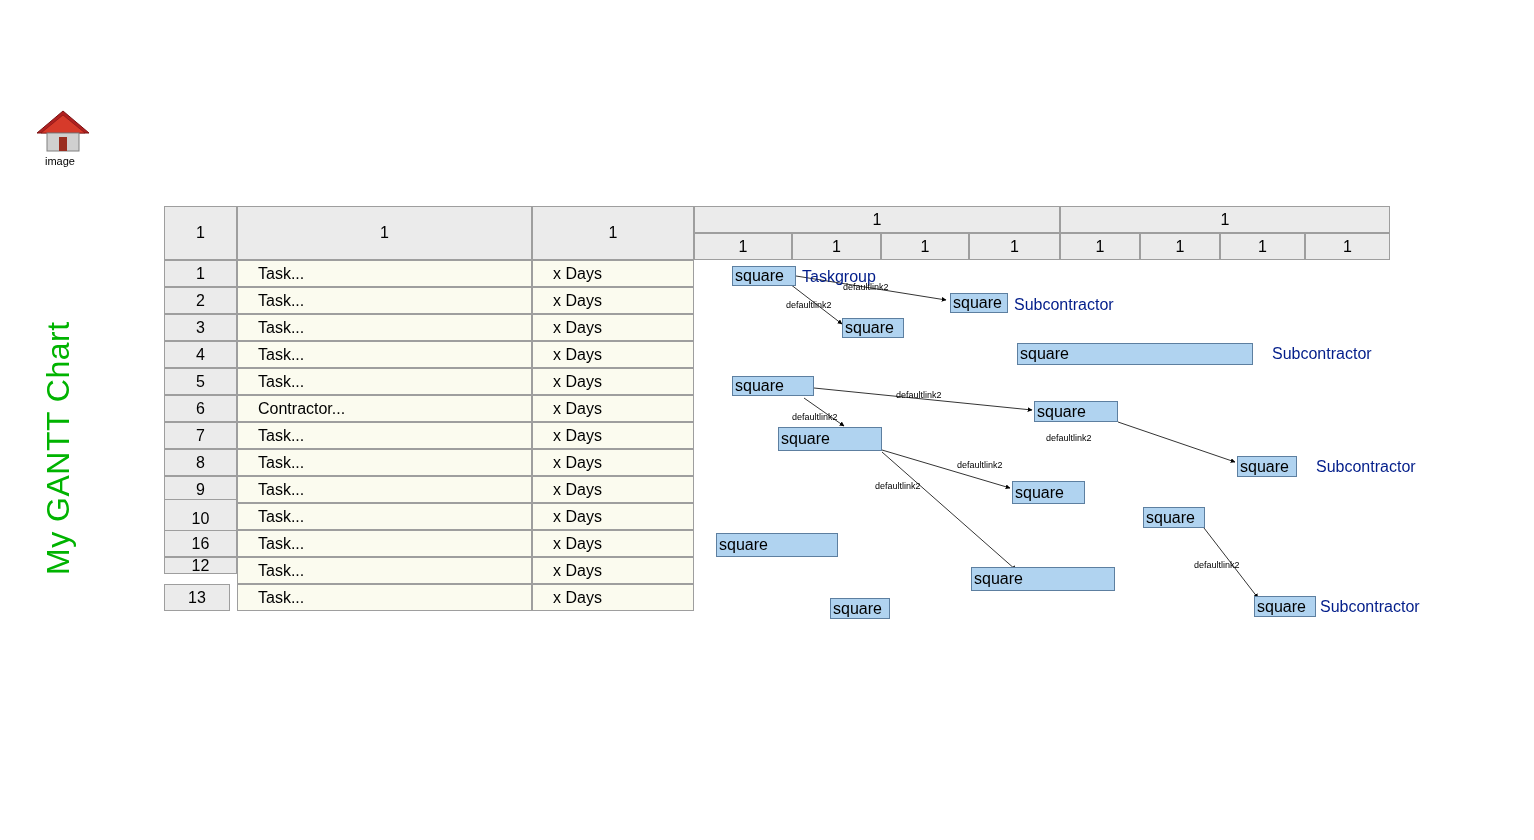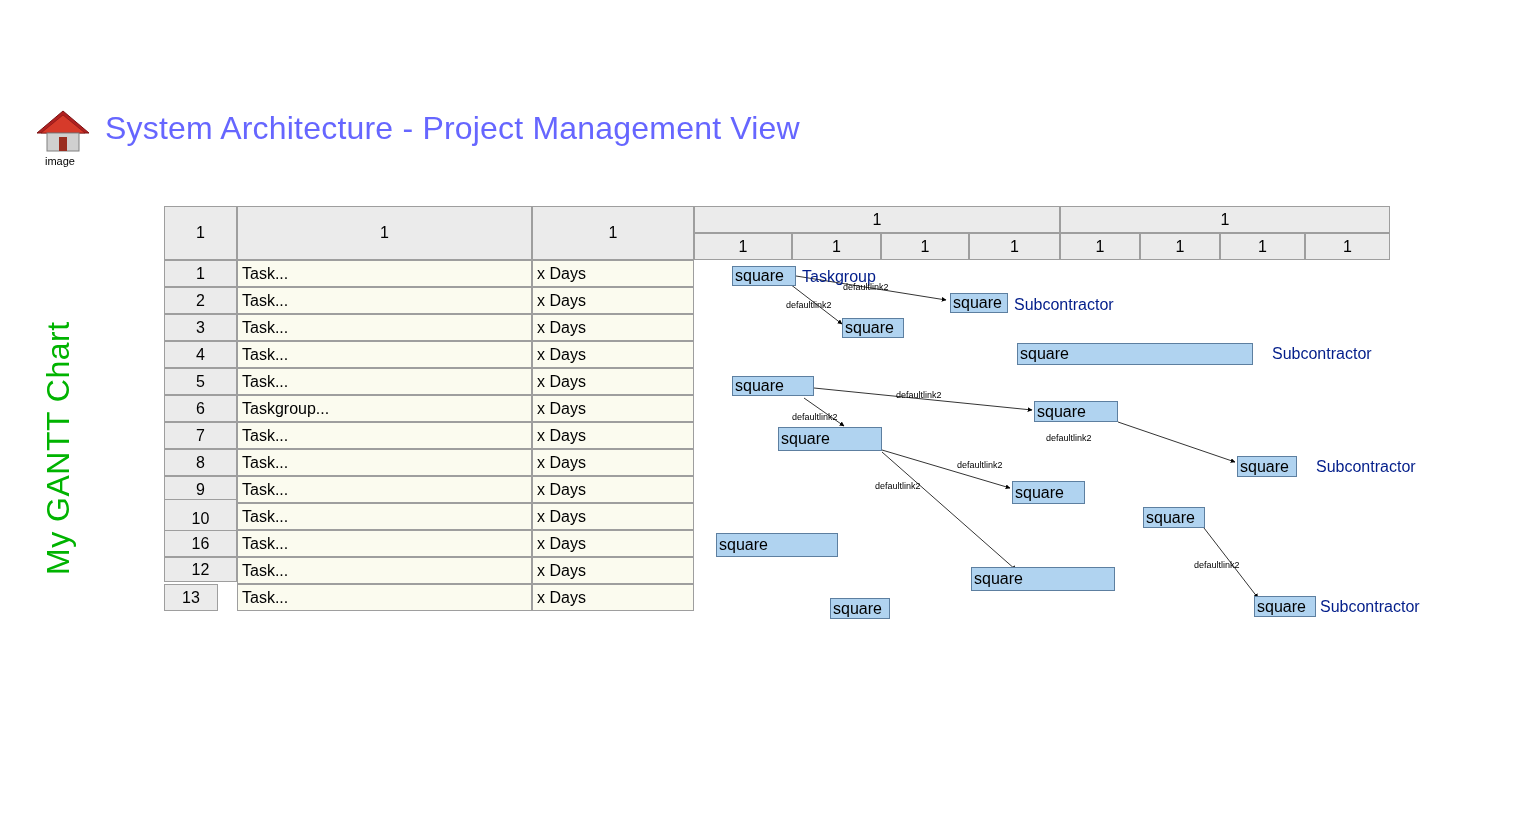--- a/index.html
+++ b/index.html
@@ -13,21 +13,21 @@
 
   
   .side-label { position: absolute; left: 40px; top: 575px; transform: rotate(-90deg); transform-origin: left top;
                 font-size: 32px; color: #00b300; font-weight: 400; letter-spacing: 0.5px; white-space: nowrap; }
 
   
   .grid { position: absolute; left: 164px; top: 206px; }
   .cell { position: absolute; border: 1px solid #9e9e9e; font-size: 16px; line-height: 1; display: flex; align-items: center; }
   .hdr  { background: #ebebeb; justify-content: center; }
   .rowhdr { background: #ebebeb; justify-content: center; }
-  .body { background: #fbfbef; padding-left: 4px; }
+  .body { background: #fbfbef; padding-left: 20px; }
 
   
   .gantt { position: absolute; left: 694px; top: 260px; width: 750px; height: 370px; }
   .bar   { position: absolute; background: #b0d3f0; border: 1px solid #5d7fa0; font-size: 16px; color: #000; padding-left: 2px; display: flex; align-items: center; }
   .barlabel { font-size: 16px; color: #021d8a; font-weight: 400; position: absolute; white-space: nowrap; }
   .linklbl  { font-size: 9px; color: #000; position: absolute; white-space: nowrap; }
   svg.links { position: absolute; left: 0; top: 0; width: 100%; height: 100%; overflow: visible; pointer-events: none; }
 </style>
 </head>
 <body>
@@ -35,21 +35,20 @@
 
 <div class="home-icon-wrap">
   <svg viewBox="0 0 60 50">
     <polygon points="30,4 56,26 4,26" fill="#b02020" stroke="#7a1212" stroke-width="1"></polygon>
     <polygon points="30,8 52,26 8,26" fill="#d63a2a" stroke="#7a1212" stroke-width="0.6"></polygon>
     <rect x="14" y="26" width="32" height="18" fill="#d0d0d0" stroke="#808080" stroke-width="1"></rect>
     <rect x="26" y="30" width="8" height="14" fill="#9a2d20"></rect>
   </svg>
 </div>
 <div class="home-caption">image</div>
-<div class="page-title">System Architecture - Project Management View</div>
 
 <div class="side-label">My GANTT Chart</div>
 
 <div class="grid" id="grid">
       <div class="cell hdr" style="left: 0px; top: 0px; width: 73px; height: 54px;">1</div>
       <div class="cell hdr" style="left: 73px; top: 0px; width: 295px; height: 54px;">1</div>
       <div class="cell hdr" style="left: 368px; top: 0px; width: 162px; height: 54px;">1</div>
       <div class="cell hdr" style="left: 530px; top: 0px; width: 366px; height: 27px;">1</div>
       <div class="cell hdr" style="left: 896px; top: 0px; width: 330px; height: 27px;">1</div>
       <div class="cell hdr" style="left: 530px; top: 27px; width: 98px; height: 27px;">1</div>
@@ -69,41 +68,41 @@
       <div class="cell rowhdr" style="left: 0px; top: 108px; width: 73px; height: 27px;">3</div>
       <div class="cell body" style="left: 73px; top: 108px; width: 295px; height: 27px;">Task...</div>
       <div class="cell body" style="left: 368px; top: 108px; width: 162px; height: 27px;">x Days</div>
       <div class="cell rowhdr" style="left: 0px; top: 135px; width: 73px; height: 27px;">4</div>
       <div class="cell body" style="left: 73px; top: 135px; width: 295px; height: 27px;">Task...</div>
       <div class="cell body" style="left: 368px; top: 135px; width: 162px; height: 27px;">x Days</div>
       <div class="cell rowhdr" style="left: 0px; top: 162px; width: 73px; height: 27px;">5</div>
       <div class="cell body" style="left: 73px; top: 162px; width: 295px; height: 27px;">Task...</div>
       <div class="cell body" style="left: 368px; top: 162px; width: 162px; height: 27px;">x Days</div>
       <div class="cell rowhdr" style="left: 0px; top: 189px; width: 73px; height: 27px;">6</div>
-      <div class="cell body" style="left: 73px; top: 189px; width: 295px; height: 27px;">Taskgroup...</div>
+      <div class="cell body" style="left: 73px; top: 189px; width: 295px; height: 27px;">Contractor...</div>
       <div class="cell body" style="left: 368px; top: 189px; width: 162px; height: 27px;">x Days</div>
       <div class="cell rowhdr" style="left: 0px; top: 216px; width: 73px; height: 27px;">7</div>
       <div class="cell body" style="left: 73px; top: 216px; width: 295px; height: 27px;">Task...</div>
       <div class="cell body" style="left: 368px; top: 216px; width: 162px; height: 27px;">x Days</div>
       <div class="cell rowhdr" style="left: 0px; top: 243px; width: 73px; height: 27px;">8</div>
       <div class="cell body" style="left: 73px; top: 243px; width: 295px; height: 27px;">Task...</div>
       <div class="cell body" style="left: 368px; top: 243px; width: 162px; height: 27px;">x Days</div>
       <div class="cell rowhdr" style="left: 0px; top: 270px; width: 73px; height: 27px;">9</div>
       <div class="cell body" style="left: 73px; top: 270px; width: 295px; height: 27px;">Task...</div>
       <div class="cell body" style="left: 368px; top: 270px; width: 162px; height: 27px;">x Days</div>
       <div class="cell rowhdr" style="left: 0px; top: 293px; width: 73px; height: 39px;">10</div>
       <div class="cell body" style="left: 73px; top: 297px; width: 295px; height: 27px;">Task...</div>
       <div class="cell body" style="left: 368px; top: 297px; width: 162px; height: 27px;">x Days</div>
       <div class="cell rowhdr" style="left: 0px; top: 324px; width: 73px; height: 27px;">16</div>
       <div class="cell body" style="left: 73px; top: 324px; width: 295px; height: 27px;">Task...</div>
       <div class="cell body" style="left: 368px; top: 324px; width: 162px; height: 27px;">x Days</div>
-      <div class="cell rowhdr" style="left: 0px; top: 351px; width: 73px; height: 25px;">12</div>
+      <div class="cell rowhdr" style="left: 0px; top: 351px; width: 73px; height: 17px;">12</div>
       <div class="cell body" style="left: 73px; top: 351px; width: 295px; height: 27px;">Task...</div>
       <div class="cell body" style="left: 368px; top: 351px; width: 162px; height: 27px;">x Days</div>
-      <div class="cell rowhdr" style="left: 0px; top: 378px; width: 54px; height: 27px;">13</div>
+      <div class="cell rowhdr" style="left: 0px; top: 378px; width: 66px; height: 27px;">13</div>
       <div class="cell body" style="left: 73px; top: 378px; width: 295px; height: 27px;">Task...</div>
       <div class="cell body" style="left: 368px; top: 378px; width: 162px; height: 27px;">x Days</div>
     </div>
 
 <div class="gantt" id="gantt">
   <svg class="links" id="links">
     <defs>
       <marker id="arrow" viewBox="0 0 10 10" refX="9" refY="5" markerWidth="6" markerHeight="6" orient="auto-start-reverse">
         <path d="M 0 0 L 10 5 L 0 10 z" fill="#000"></path>
       </marker>

